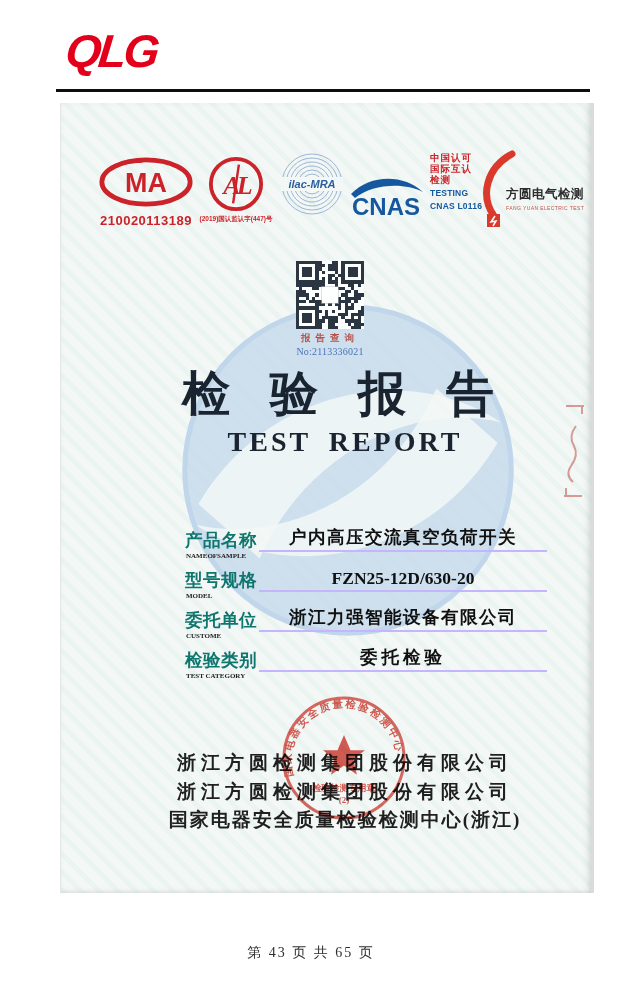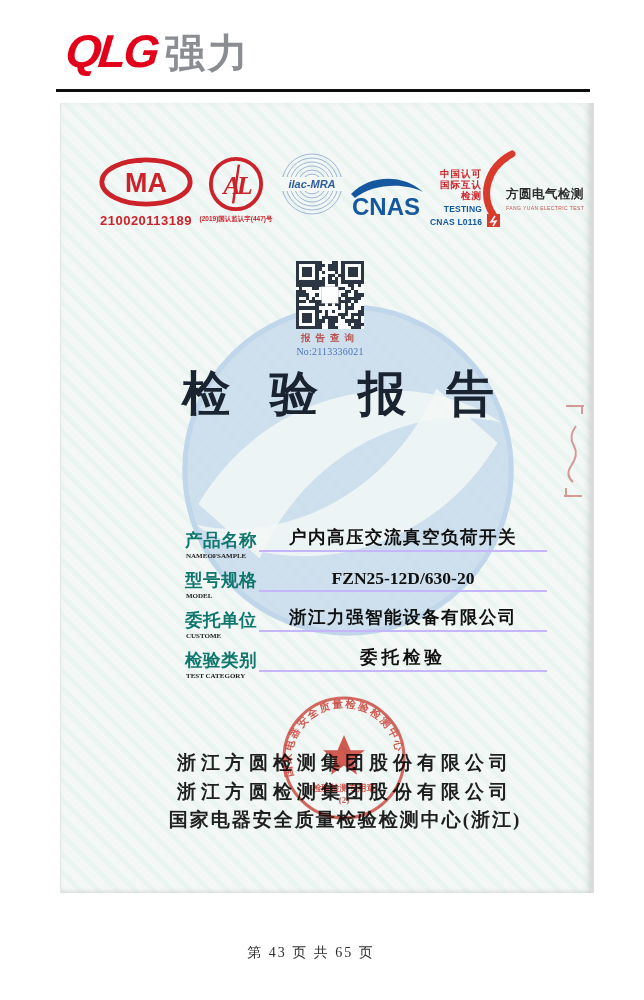--- a/index.html
+++ b/index.html
@@ -20,21 +20,21 @@
            #f3f8f6;
          border-left:1px solid #e3e7e5;border-right:3px solid #d8dcda;
          box-shadow:inset -5px 0 7px -4px rgba(140,146,142,.4), inset 0 -3px 4px -2px rgba(160,166,162,.3);}
 
   .watermark{position:absolute;left:178px;top:300px;z-index:1;opacity:.9;}
 
   
   .mark{position:absolute;z-index:2;text-align:center;}
   .mark-num{font-family:"Liberation Sans",sans-serif;font-weight:700;font-size:13px;color:#cc2229;letter-spacing:.5px;margin-top:1px;}
   .mark-cap{font-family:"Liberation Sans",sans-serif;font-weight:700;font-size:6.5px;color:#cc2229;margin-top:2px;white-space:nowrap;}
-  .cnas-side{position:absolute;left:430px;top:168px;z-index:2;text-align:right;font-family:"Liberation Sans",sans-serif;}
+  .cnas-side{position:absolute;left:430px;top:152px;z-index:2;text-align:left;font-family:"Liberation Sans",sans-serif;}
   .cnas-red{font-size:9.5px;font-weight:700;color:#cc2229;line-height:11px;letter-spacing:1px;}
   .cnas-blue{font-size:8.5px;font-weight:700;color:#1558a0;line-height:10px;margin-top:3px;letter-spacing:.2px;}
   .fy-text{position:absolute;left:506px;top:186px;z-index:2;text-align:left;}
   .fy-cn{font-family:"Liberation Sans",sans-serif;font-size:12.5px;font-weight:900;color:#2d2d2d;letter-spacing:.5px;white-space:nowrap;}
   .fy-en{font-family:"Liberation Sans",sans-serif;font-size:5px;color:#c5524b;letter-spacing:.4px;margin-top:2px;white-space:nowrap;}
 
   
   .qr{position:absolute;left:290px;top:261px;width:80px;z-index:2;text-align:center;}
   .qr svg{display:block;margin:0 auto;}
   .qr-cap{font-size:9.5px;font-weight:700;color:#b8514b;letter-spacing:5px;margin-top:3px;}
@@ -67,21 +67,20 @@
   .footer{position:absolute;left:0;top:944px;width:622px;text-align:center;z-index:2;
           font-size:14px;color:#2e2e2e;letter-spacing:2px;}
 </style>
 </head>
 <body>
 
 <div class="page">
 
   <div class="logo">
     <span class="logo-en">QLG</span>
-    <span class="logo-cn">强力</span>
   </div>
   <div class="top-rule"></div>
 
   <div class="sheet"></div>
 
   <svg class="watermark" width="340" height="340" viewBox="0 0 100 100">
     <circle cx="50" cy="50" r="48" fill="#cadded"></circle>
     <path d="M6,60 C26,26 68,18 95,36 C70,30 38,44 24,76 Z" fill="#f3f8f6" opacity=".85"></path>
     <path d="M94,42 C74,76 32,84 5,66 C30,72 62,58 76,26 Z" fill="#f3f8f6" opacity=".85"></path>
     <circle cx="50" cy="50" r="48" fill="none" stroke="#bcd3ea" stroke-width="1.5"></circle>
@@ -298,20 +297,21 @@
         <rect x="0" y="14" width="7" height="7" fill="#2b3642"></rect>
         <rect x="1" y="15" width="5" height="5" fill="#fdfefe"></rect>
         <rect x="2" y="16" width="3" height="3" fill="#2b3642"></rect>
         <rect x="8" y="8" width="5" height="5" fill="#fdfefe" stroke="#b9c2c9" stroke-width="0.15"></rect>
       </svg>
     <div class="qr-cap">报告查询</div>
     <div class="qr-num">No:2113336021</div>
   </div>
 
   <div class="title-cn">检 验 报 告</div>
+  <div class="title-en">TEST REPORT</div>
 
   <div class="fields">
     <div class="frow">
       <div class="flabel">
         <span class="cn">产品名称</span>
         <span class="en">NAMEOFSAMPLE</span>
       </div>
       <div class="fvalue ls2">户内高压交流真空负荷开关</div>
     </div>
     <div class="frow">

